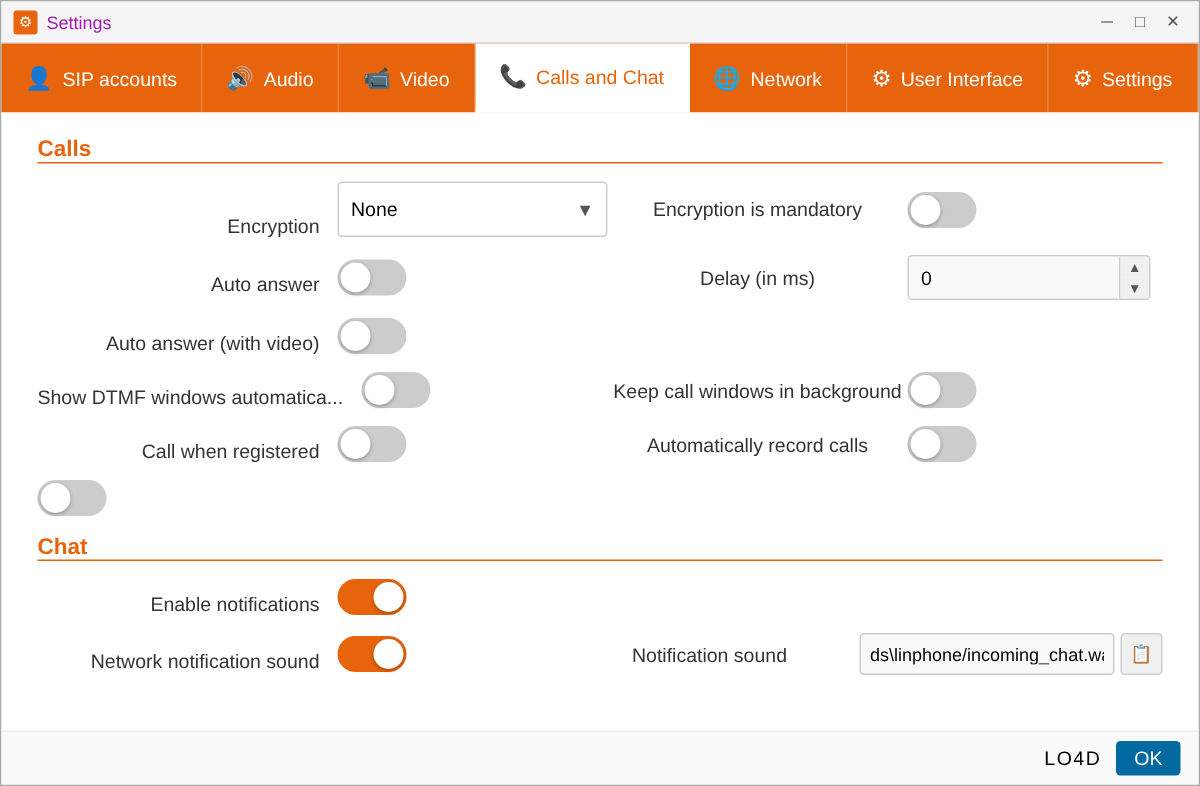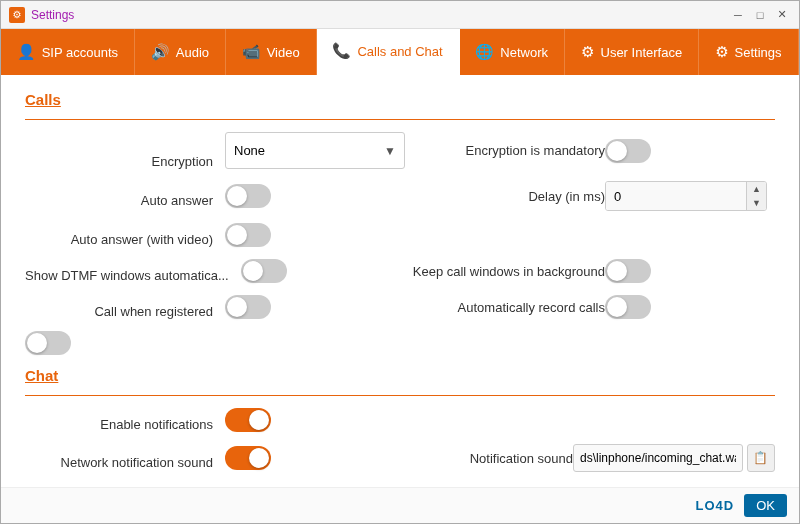--- a/index.html
+++ b/index.html
@@ -97,23 +97,22 @@
       flex: 1;
       background: #fff;
       padding: 16px 24px;
       overflow-y: auto;
     }
     .section-title {
       color: #e8640c;
       font-size: 15px;
       font-weight: 600;
       margin-bottom: 6px;
-      padding-bottom: 11px;
+      padding-bottom: 0;
       border-bottom: 1px solid #e8640c;
-      text-decoration: underline;
     }
 
     
     .settings-group {
       margin-top: 12px;
       margin-bottom: 8px;
     }
     .settings-row {
       display: flex;
       align-items: center;
@@ -130,21 +129,21 @@
       align-items: center;
     }
     .label {
       text-align: right;
       min-width: 200px;
       padding-right: 12px;
       color: #333;
       font-size: 13px;
     }
     .label-right {
-      text-align: right;
+      text-align: center;
       min-width: 200px;
       color: #333;
       font-size: 13px;
     }
 
     
     .toggle {
       width: 46px;
       height: 24px;
       border-radius: 12px;
@@ -259,22 +258,22 @@
       display: flex;
       justify-content: flex-end;
       align-items: center;
       padding: 6px 12px;
       border-top: 1px solid #eee;
       background: #fafafa;
       gap: 10px;
     }
     .lo4d-logo {
       font-size: 13px;
-      color: #0369a1;
-      font-weight: bold;
+      color: #000000;
+      font-weight: normal;
       letter-spacing: 1px;
     }
   </style>
 </head>
 <body>
 
 <div class="window">
 
   <div class="title-bar">
     <div class="title-bar-left">

